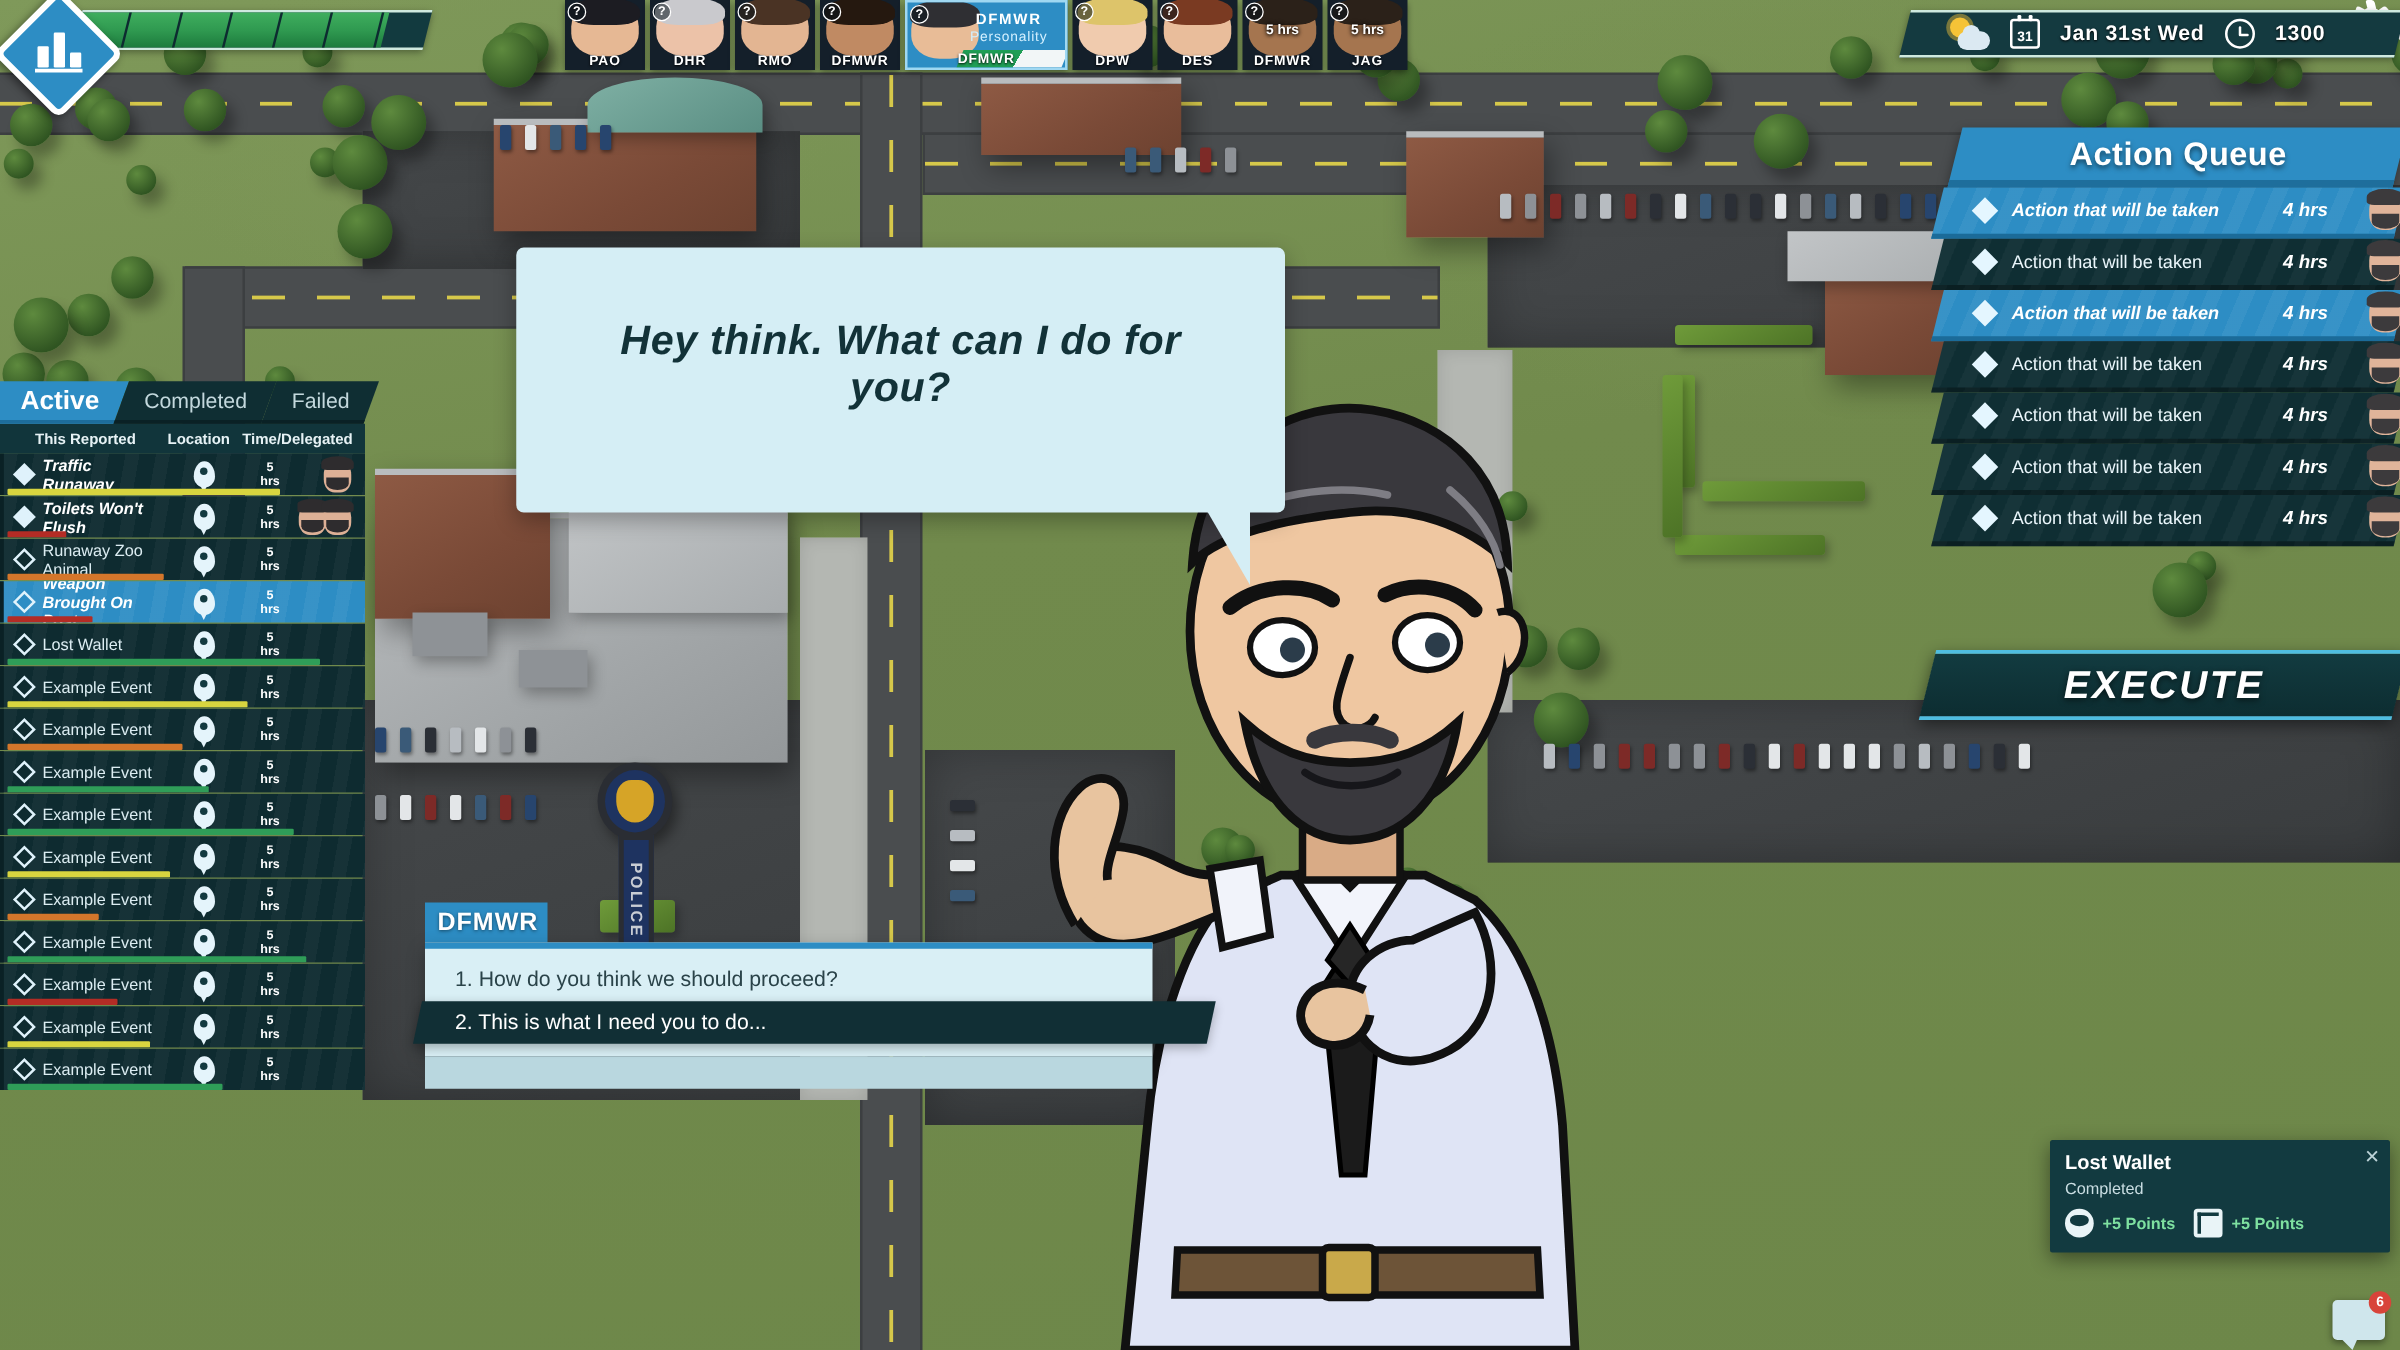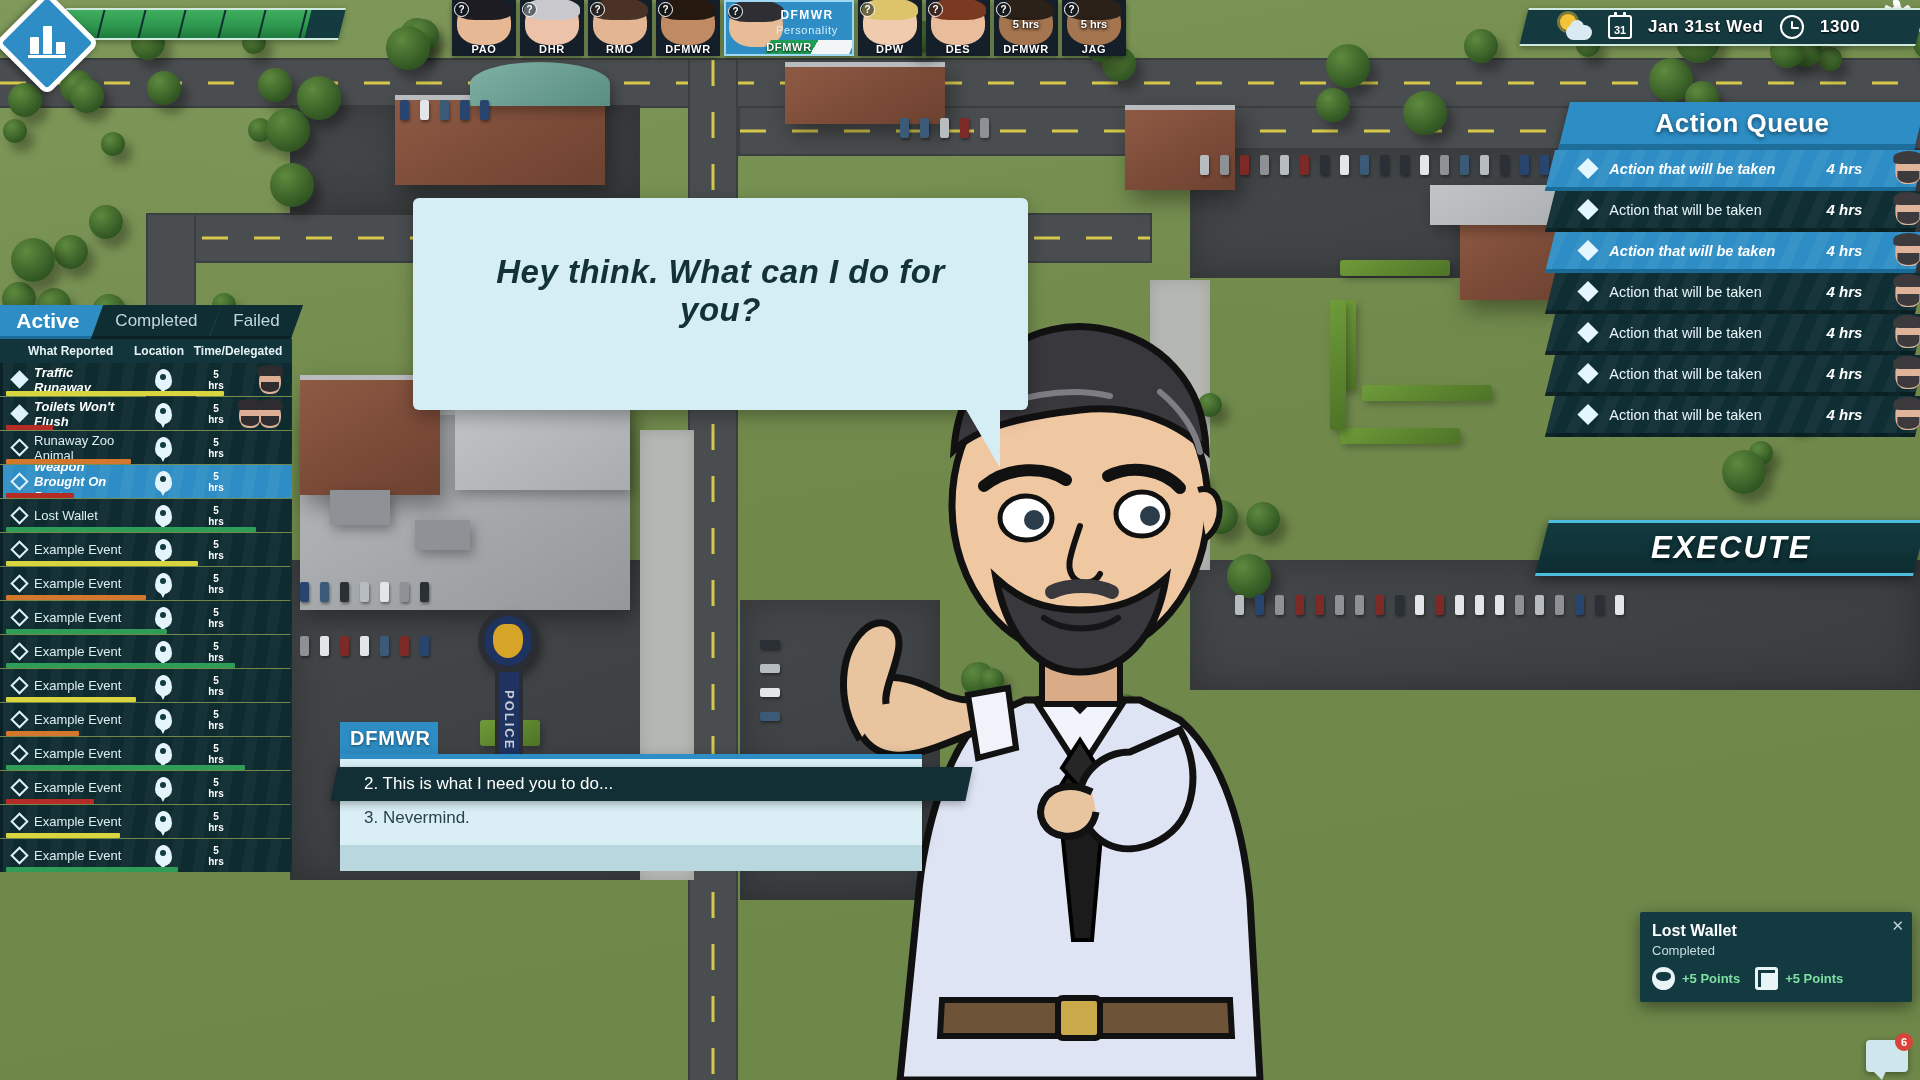--- a/index.html
+++ b/index.html
@@ -847,21 +847,21 @@
         <span>Active</span>
       </div>
       <div class="tab">
         <span>Completed</span>
       </div>
       <div class="tab">
         <span>Failed</span>
       </div>
     </div>
   <div id="colhead">
-    <div class="c1">What Reported</div>
+    <div class="c1">This Reported</div>
     <div class="c2">Location</div>
     <div class="c3">Time/Delegated</div>
   </div>
   <div id="issue-rows">
       <div class="irow bold">
         <div class="idia"></div>
         <div class="ilabel">Traffic Runaway</div>
         <div class="ipin">
           <div class="pin"></div>
         </div>
@@ -1076,25 +1076,25 @@
 
     <path d="M166 278 C 178 342 212 372 250 372 C 292 372 326 340 336 278 C 312 300 286 310 250 310 C 214 310 190 300 166 278 Z" fill="#39383d" stroke="#111" stroke-width="7"></path>
     <path d="M214 318 C 234 332 268 332 288 318" fill="none" stroke="#16161a" stroke-width="6" stroke-linecap="round"></path>
     <path d="M222 292 C 238 284 266 284 282 292" fill="none" stroke="#39383d" stroke-width="14" stroke-linecap="round"></path>
   </svg>
 </div>
 
 <div id="dialogue">
   <div id="dlg-name">DFMWR</div>
   <div id="dlg-body">
+      <div class="opt">
+        <span>1. How do you think we should proceed?</span>
+      </div>
       <div class="opt sel">
         <span>2. This is what I need you to do...</span>
-      </div>
-      <div class="opt">
-        <span>3. Nevermind.</span>
       </div>
     </div>
   <div id="dlg-foot"></div>
 </div>
 
 <div id="toast">
   <div class="tclose" style="font-size:0">
     <span style="font-size:15px">✕</span>
   </div>
   <div class="ttitle">Lost Wallet</div>

